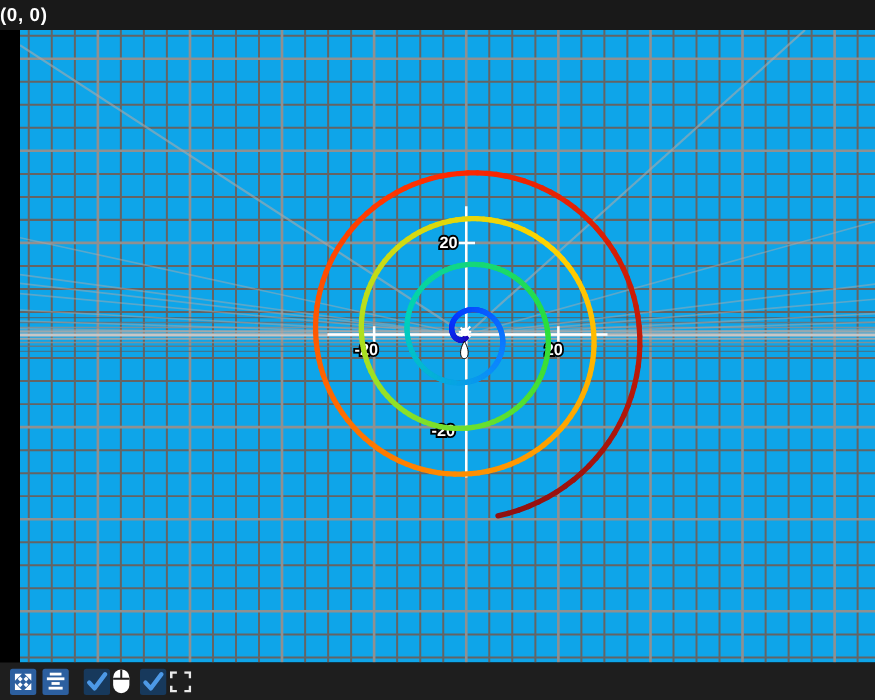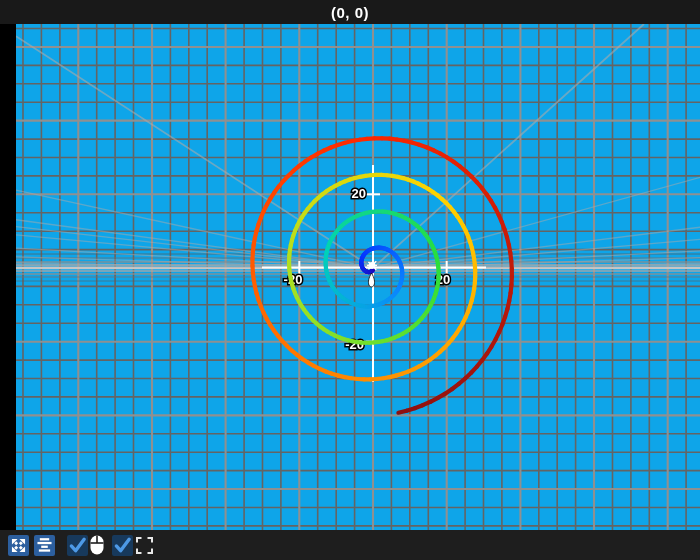--- a/index.html
+++ b/index.html
@@ -1,19 +1,19 @@
 <!DOCTYPE html>
 <html><head>
 <meta charset="utf-8">
 <style>
   html,body{margin:0;padding:0;background:#000;}
   .window{position:relative;width:700px;height:560px;background:#000;overflow:hidden;
           font-family:"Liberation Sans",sans-serif;}
   .titlebar{position:absolute;top:0;left:0;right:0;height:24px;background:#191919;
-            display:flex;align-items:center;justify-content:center;}
+            display:flex;align-items:center;justify-content:flex-start;}
   .titlebar .title{color:#ffffff;font-size:15px;font-weight:bold;letter-spacing:0.5px;}
   .plot{position:absolute;top:24px;left:16px;width:700px;height:506px;background:#0ea5e9;}
   .plot svg{display:block;}
   .toolbar{position:absolute;left:0;right:0;bottom:0;height:30px;background:#1e1e1e;
            display:flex;align-items:center;padding-left:8px;box-sizing:border-box;}
   .tbtn{width:21px;height:21px;border:none;border-radius:2px;padding:0;
         display:flex;align-items:center;justify-content:center;cursor:pointer;}
   .chk{width:21px;height:21px;border-radius:2px;display:flex;align-items:center;
        justify-content:center;cursor:pointer;}
   .iconbox{display:flex;align-items:center;justify-content:center;}

